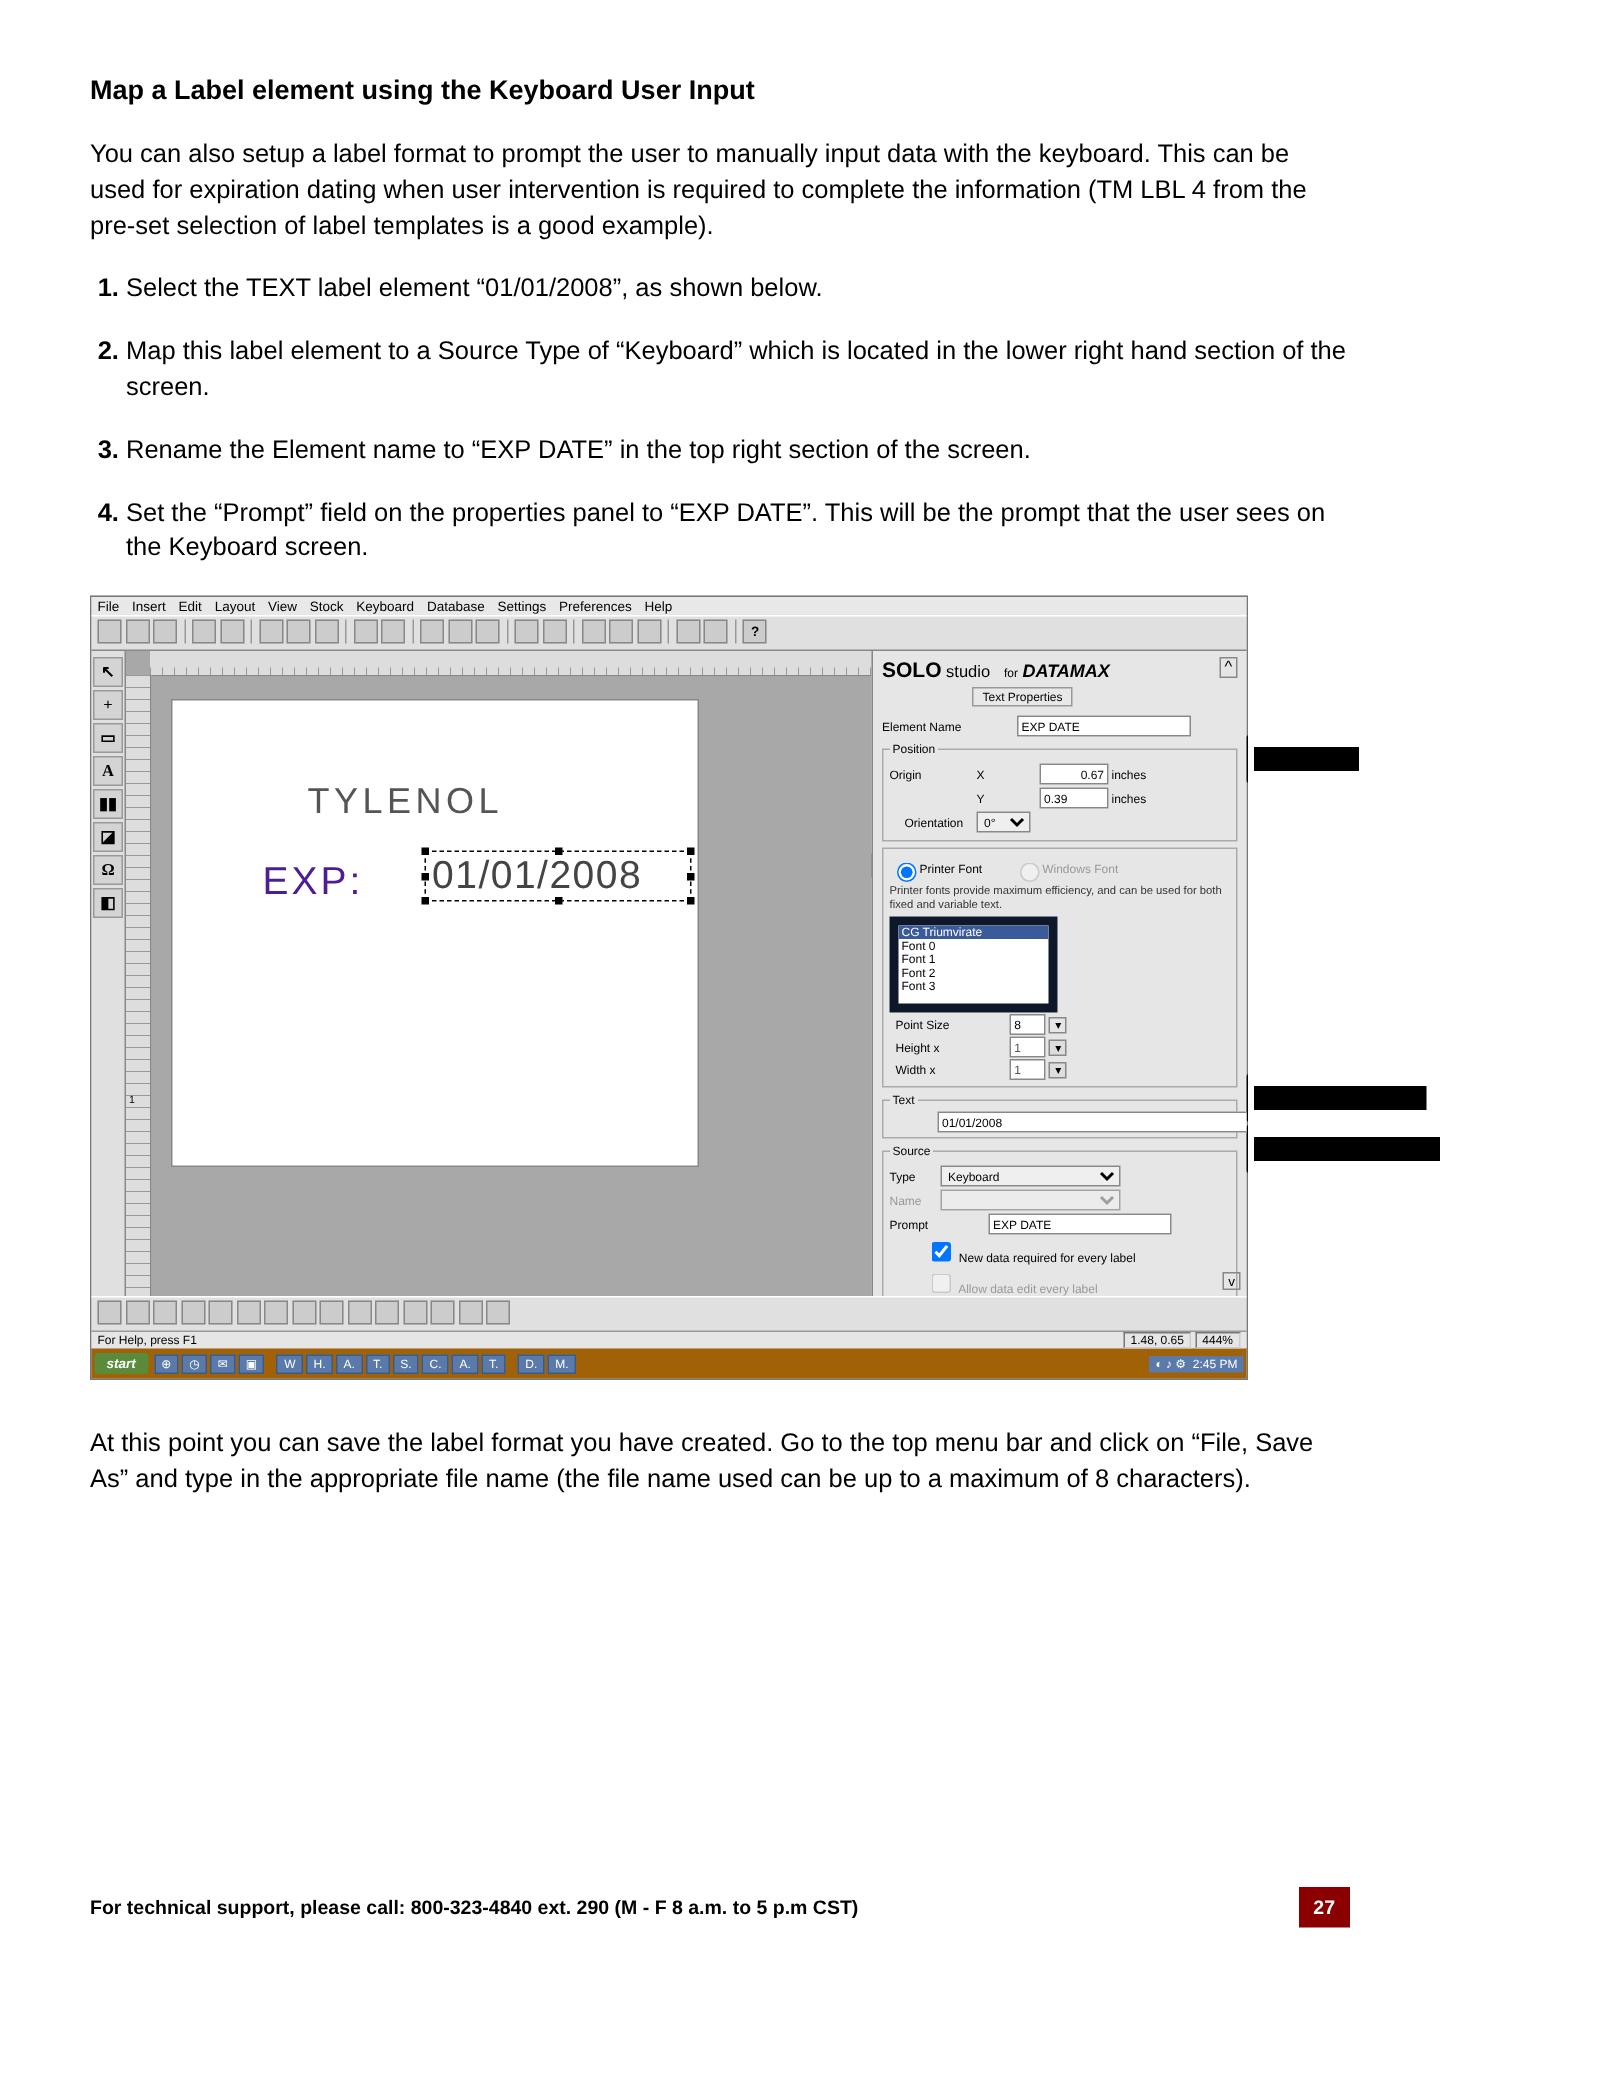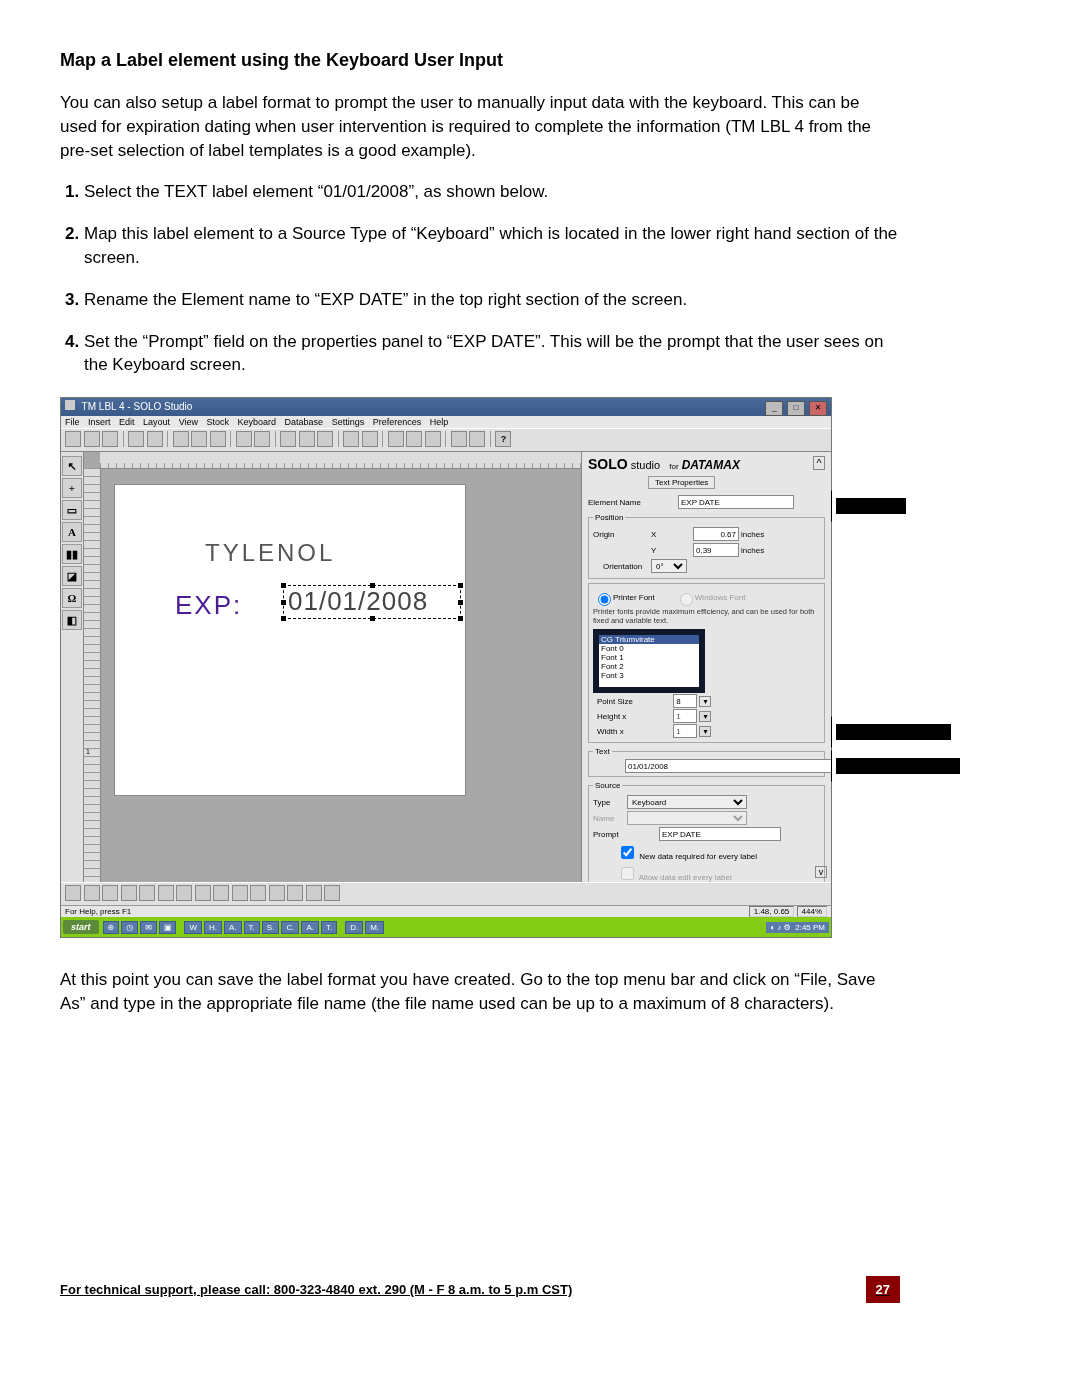--- a/index.html
+++ b/index.html
@@ -282,21 +282,21 @@
   .statusbar {
     background: #e6e6e6;
     border-top: 1px solid #999;
     font-size: 8px;
     padding: 1px 4px;
     display: flex;
     justify-content: space-between;
   }
   .statusbar .cell { border: 1px inset #ccc; padding: 0 4px; }
   .taskbar {
-    background: #84cc16;
+    background: #a16207;
     color: #fff;
     height: 20px;
     display: flex;
     align-items: center;
     font-size: 9px;
     padding: 0 2px;
   }
   .taskbar .start {
     background: #5a8a3a;
     border-radius: 2px;
@@ -319,21 +319,20 @@
     font-size: 8px;
   }
 
   .footer {
     display: flex;
     justify-content: space-between;
     align-items: center;
     margin-top: 260px;
     font-size: 13px;
     font-weight: bold;
-    text-decoration: underline;
   }
   .footer .pagenum {
     background: #8a0000;
     color: #fff;
     padding: 6px 10px;
     font-weight: bold;
   }
 </style>
 </head>
 <body>
@@ -349,31 +348,20 @@
   <li>Set the “Prompt” field on the properties panel to “EXP DATE”.  This will be the prompt that the user sees on the Keyboard screen.</li>
 </ol>
 
 <div class="screenshot" style="position:relative;">
 
   <div id="ar1" class="arrow"></div>
   <div id="ar2" class="arrow"></div>
   <div id="ar3" class="arrow"></div>
   <div id="ar4" class="arrow"></div>
 
-  <div class="titlebar">
-    <span>
-      <span style="display:inline-block;width:10px;height:10px;background:#ccc;margin-right:4px;"></span>
-      <span>TM LBL 4 - SOLO Studio</span>
-    </span>
-    <span class="winbtns">
-      <span>_</span>
-      <span>□</span>
-      <span style="background:#c66;">✕</span>
-    </span>
-  </div>
 
   <div class="menubar">
     <span>File</span>
     <span>Insert</span>
     <span>Edit</span>
     <span>Layout</span>
     <span>View</span>
     <span>Stock</span>
     <span>Keyboard</span>
     <span>Database</span>

